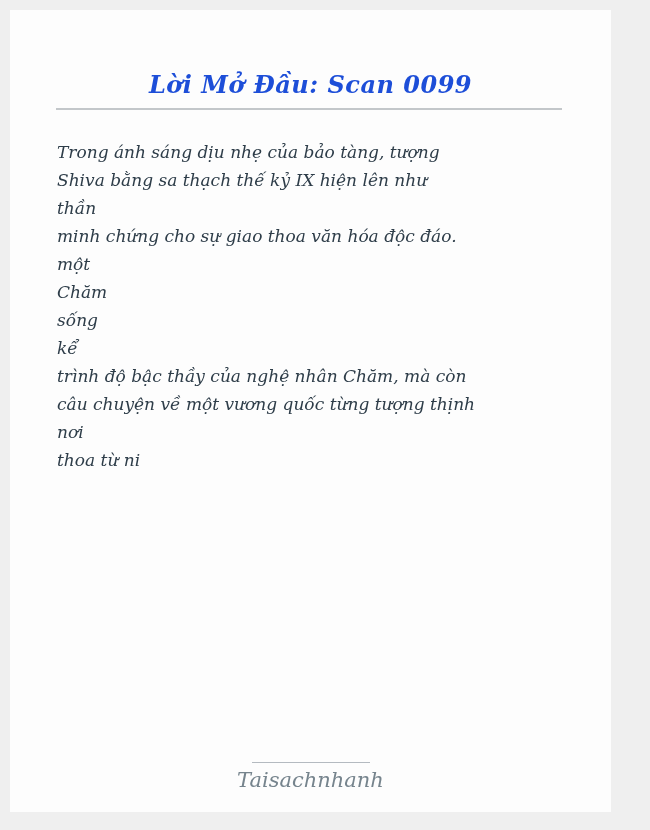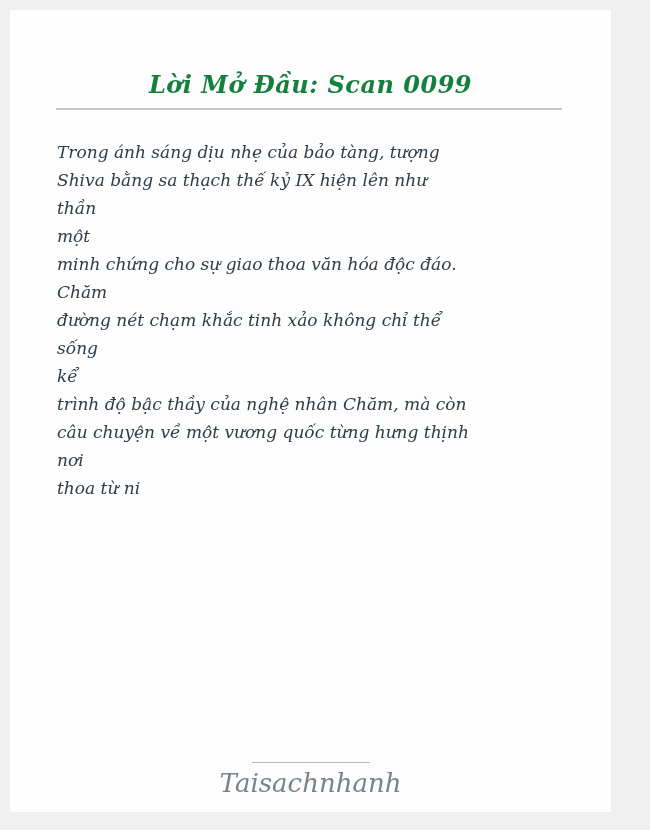--- a/index.html
+++ b/index.html
@@ -27,21 +27,21 @@
     position: absolute;
     top: 60px;
     left: 0;
     width: 100%;
     text-align: center;
     font-family: "DejaVu Serif", serif;
     font-style: italic;
     font-weight: bold;
     font-size: 24px;
     letter-spacing: 0.5px;
-    color: #15803d;
+    color: #1d4ed8;
   }
   .title-rule {
     position: absolute;
     top: 98px;
     left: 46px;
     width: 506px;
     height: 2px;
     background: #c3c7ca;
   }
   .body-text {
@@ -70,46 +70,45 @@
   }
   .footer-rule {
     width: 118px;
     height: 1px;
     background: #b4bac0;
     margin-bottom: 5px;
   }
   .footer-text {
     font-family: "DejaVu Serif", serif;
     font-style: italic;
-    font-size: 26px;
+    font-size: 21px;
     color: #76848d;
   }
 </style>
 </head>
 <body>
 
 <div class="canvas">
   <div class="page">
 
     <h1 class="title">Lời Mở Đầu: Scan 0099</h1>
 
     <div class="title-rule"></div>
 
     <div class="body-text">
       <div class="body-line">Trong ánh sáng dịu nhẹ của bảo tàng, tượng</div>
       <div class="body-line">Shiva bằng sa thạch thế kỷ IX hiện lên như</div>
       <div class="body-line">thần</div>
+      <div class="body-line">minh chứng cho sự giao thoa văn hóa độc đáo.</div>
       <div class="body-line">một</div>
-      <div class="body-line">minh chứng cho sự giao thoa văn hóa độc đáo.</div>
       <div class="body-line">Chăm</div>
-      <div class="body-line">đường nét chạm khắc tinh xảo không chỉ thể</div>
       <div class="body-line">sống</div>
       <div class="body-line">kể</div>
       <div class="body-line">trình độ bậc thầy của nghệ nhân Chăm, mà còn</div>
-      <div class="body-line">câu chuyện về một vương quốc từng hưng thịnh</div>
+      <div class="body-line">câu chuyện về một vương quốc từng tượng thịnh</div>
       <div class="body-line">nơi</div>
       <div class="body-line">thoa từ ni</div>
     </div>
 
     <div class="footer">
       <div class="footer-rule"></div>
       <div class="footer-text">Taisachnhanh</div>
     </div>
 
   </div>

